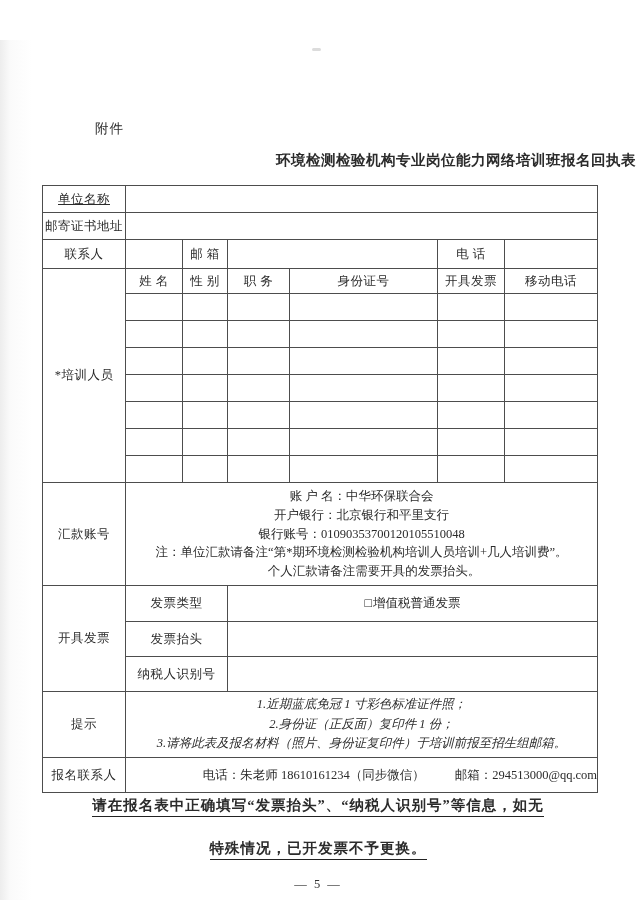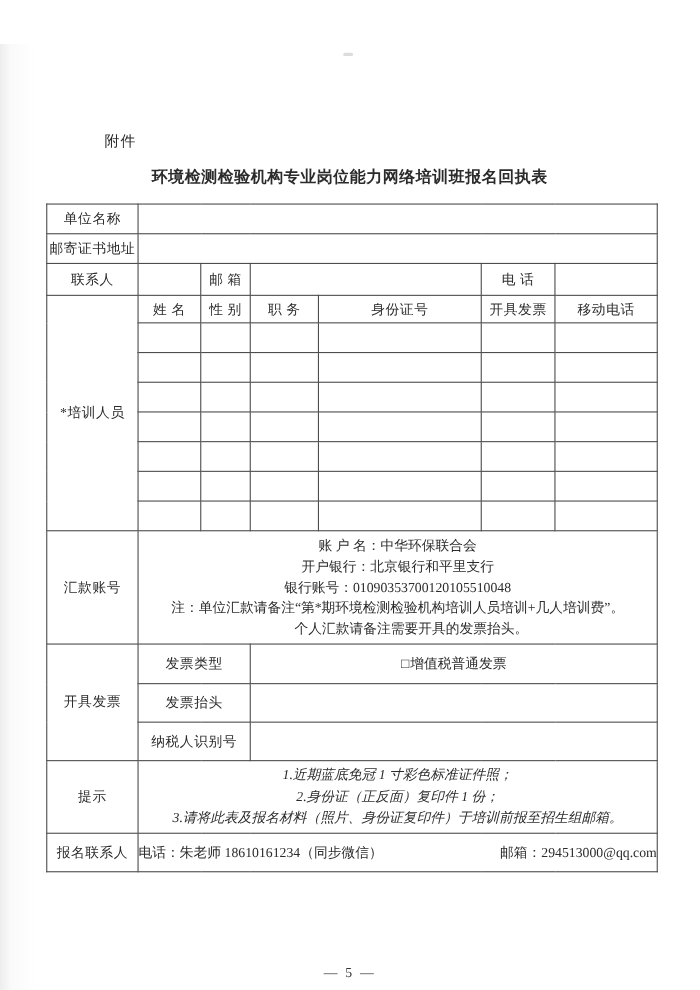--- a/index.html
+++ b/index.html
@@ -19,52 +19,52 @@
   .scan-speck {
     position:absolute; left:312px; top:8px; width:9px; height:3px;
     background:#dcdcdc; border-radius:2px;
   }
   .attachment {
     position:absolute; left:95px; top:80px;
     font-size:13.5px; letter-spacing:1px;
   }
   .doc-title {
     position:absolute; left:0; right:0; top:111px;
-    text-align:center; font-weight:bold; font-size:14.5px; letter-spacing:0.5px;
+    text-align:right; font-weight:bold; font-size:14.5px; letter-spacing:0.5px;
   }
   table.form {
     position:absolute; left:42px; top:145px; width:555px;
     border-collapse:collapse; table-layout:fixed;
   }
   table.form td {
     border:1px solid #4d4d4d;
     font-size:12.5px; text-align:center; vertical-align:middle;
     padding:0; overflow:hidden;
   }
   td.lbl { letter-spacing:0.5px; }
-  tr.r-std    { height:27px; }
+  tr.r-std    { height:27px;text-decoration:underline; }
   tr.r-mail   { height:27px;padding-left:19px; }
   tr.r-cont   { height:29px; }
   tr.r-head   { height:25px; }
   tr.r-empty  { height:27px; }
   tr.r-remit  { height:103px; }
   tr.r-invtype{ height:36px; }
   tr.r-inv    { height:35px; }
   tr.r-tips   { height:66px; }
   tr.r-reg    { height:35px; }
   td.remit-cell {
     text-align:left; padding:6px 8px 6px 26px; line-height:1.5;
   }
   .remit-line { white-space:nowrap; }
   .note-indent { padding-left:25px; }
   td.tips-cell {
     text-align:left; padding:4px 6px 4px 24px; line-height:1.55;font-style:italic;
   }
   td.reg-cell { }
-  .reg-wrap { display:flex; justify-content:space-between; }
+  .reg-wrap { display:flex; justify-content:flex-end; gap:30px; }
   .chk { display:inline-block; margin-right:1px; }
   .warning {
     position:absolute; left:0; right:0; text-align:center;
     font-weight:bold; font-size:14.5px; letter-spacing:1px;
   }
   .warning-1 { top:756px; }
   .warning-2 { top:799px; }
   .warning .u {
     border-bottom:1.5px solid #222; padding-bottom:3px;
   }
@@ -223,16 +223,22 @@
       <td colspan="6" class="reg-cell">
         <div class="reg-wrap">
           <span>电话：朱老师 18610161234（同步微信）</span>
           <span>邮箱：294513000@qq.com</span>
         </div>
       </td>
     </tr>
   </tbody>
     </table>
 
+  <div class="warning warning-1">
+    <span class="u">请在报名表中正确填写“发票抬头”、“纳税人识别号”等信息，如无</span>
+  </div>
+  <div class="warning warning-2">
+    <span class="u">特殊情况，已开发票不予更换。</span>
+  </div>
 
   <div class="page-number">— 5 —</div>
 
 </div>
 
 </body></html>

